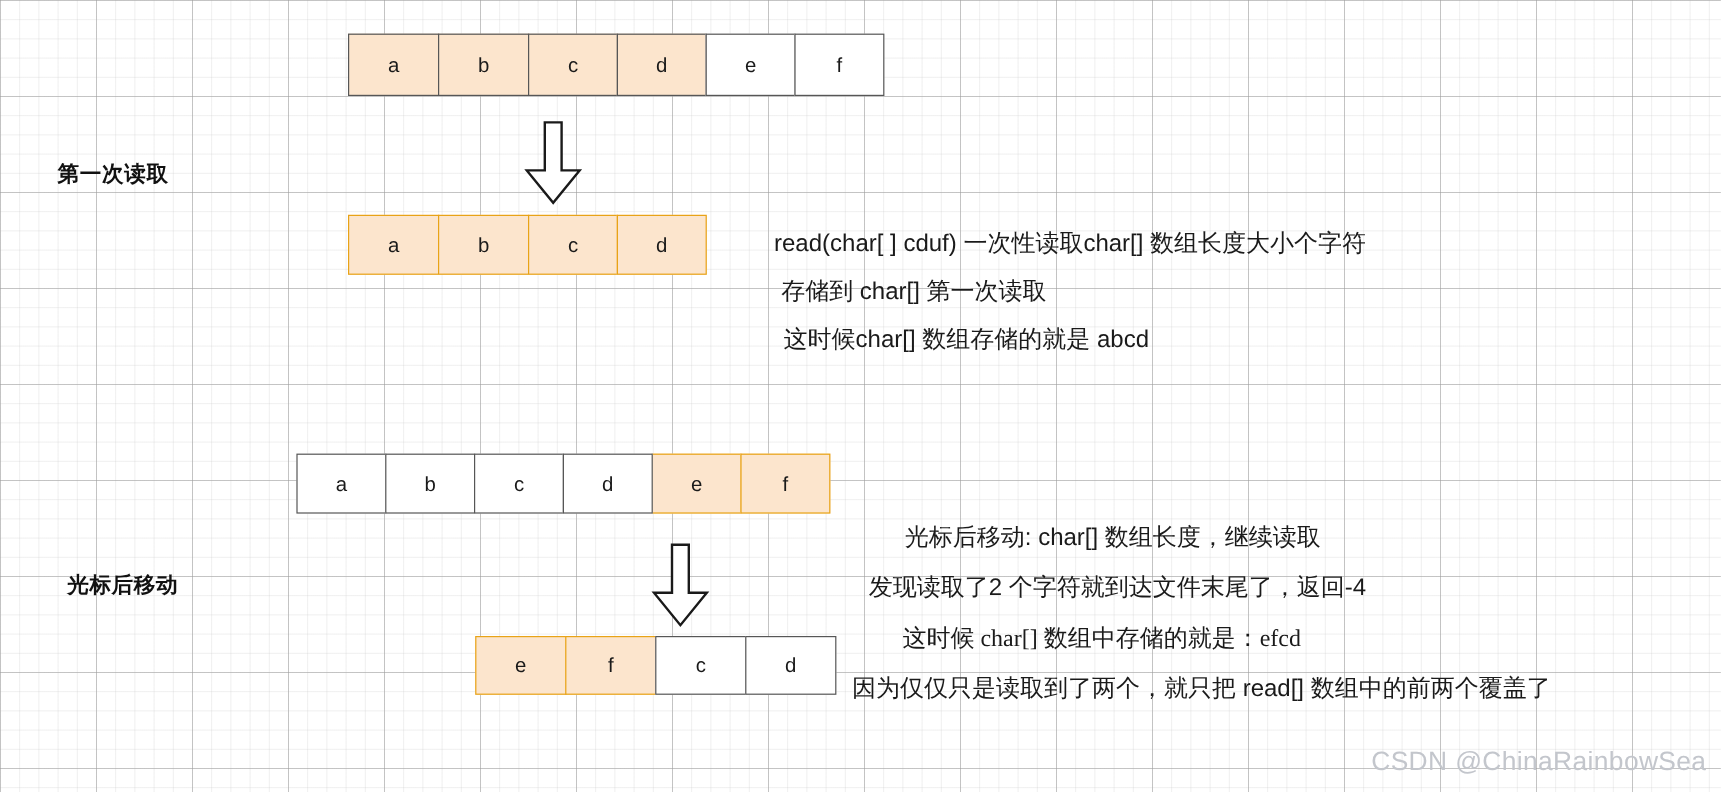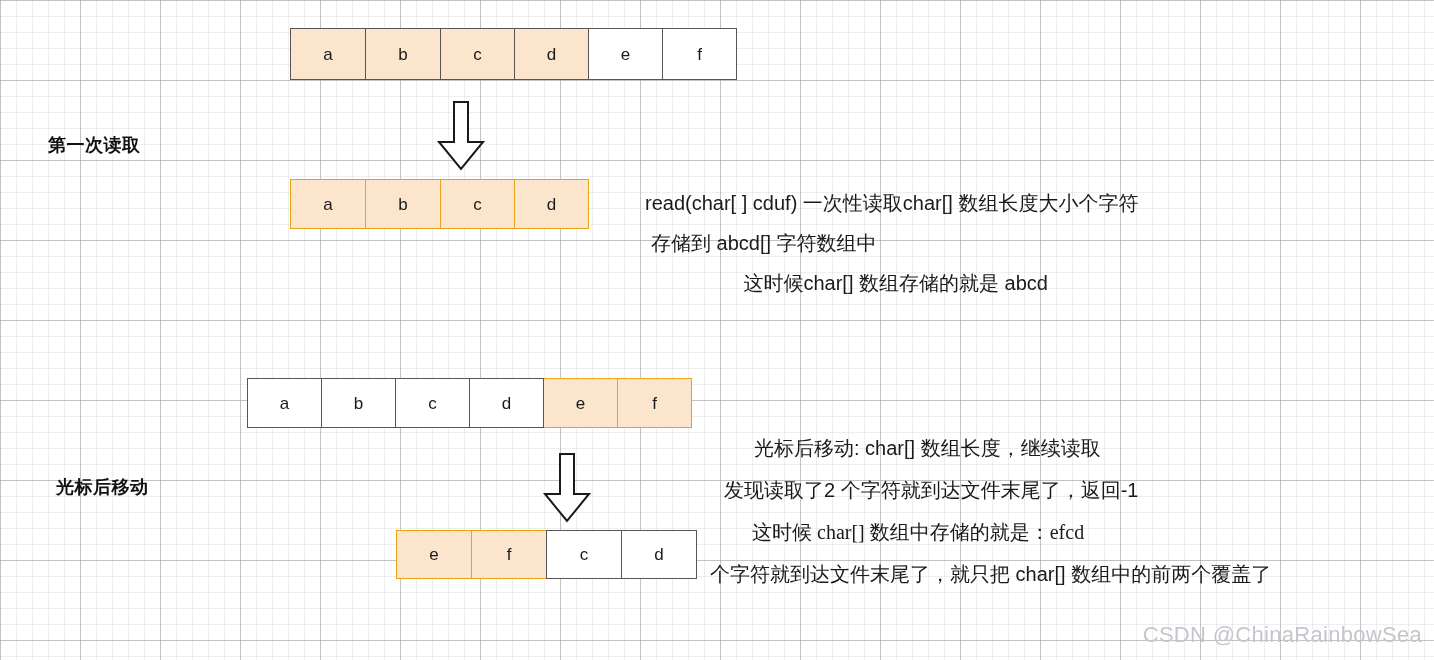--- a/index.html
+++ b/index.html
@@ -125,22 +125,22 @@
 
   <div class="cell-row" id="row2" style="left:290px; top:179px; height:50px;">
     <div class="cell filled gold" style="width:76px;height:50px;">a</div>
     <div class="cell filled gold" style="width:76px;height:50px;">b</div>
     <div class="cell filled gold" style="width:75px;height:50px;">c</div>
     <div class="cell filled gold" style="width:75px;height:50px;">d</div>
   </div>
 
   <div class="note-block" style="left:645px; top:193px;">
     <div class="note-line" style="margin-left:0px; margin-bottom:20px;">read(char[ ] cduf) 一次性读取char[] 数组长度大小个字符</div>
-    <div class="note-line" style="margin-left:6px; margin-bottom:20px;">存储到 abcd[] 字符数组中</div>
-    <div class="note-line" style="margin-left:8px;text-align:center;">这时候char[] 数组存储的就是 abcd</div>
+    <div class="note-line" style="margin-left:6px; margin-bottom:20px;">存储到 char[] 第一次读取</div>
+    <div class="note-line" style="margin-left:8px;">这时候char[] 数组存储的就是 abcd</div>
   </div>
 
   <div class="section-label" style="left:56px; top:475px;">光标后移动</div>
 
   <div class="cell-row" id="row3" style="left:247px; top:378px; height:50px;">
     <div class="cell dark" style="width:75px;height:50px;">a</div>
     <div class="cell dark" style="width:75px;height:50px;">b</div>
     <div class="cell dark" style="width:75px;height:50px;">c</div>
     <div class="cell dark" style="width:75px;height:50px;">d</div>
     <div class="cell filled gold" style="width:75px;height:50px;">e</div>
@@ -153,20 +153,20 @@
 
   <div class="cell-row" id="row4" style="left:396px; top:530px; height:49px;">
     <div class="cell filled gold" style="width:76px;height:49px;">e</div>
     <div class="cell filled gold dark-right" style="width:76px;height:49px;">f</div>
     <div class="cell dark" style="width:76px;height:49px;">c</div>
     <div class="cell dark" style="width:76px;height:49px;">d</div>
   </div>
 
   <div class="note-block" style="left:710px; top:438px;">
     <div class="note-line" style="margin-left:44px; margin-bottom:22px;">光标后移动: char[] 数组长度，继续读取</div>
-    <div class="note-line" style="margin-left:14px; margin-bottom:22px;">发现读取了2 个字符就到达文件末尾了，返回-1</div>
+    <div class="note-line" style="margin-left:14px; margin-bottom:22px;">发现读取了2 个字符就到达文件末尾了，返回-4</div>
     <div class="note-line" style="margin-left:42px; margin-bottom:22px;font-family:Liberation Serif, serif;">这时候 char[] 数组中存储的就是：efcd</div>
-    <div class="note-line" style="margin-left:0px;">个字符就到达文件末尾了，就只把 char[] 数组中的前两个覆盖了</div>
+    <div class="note-line" style="margin-left:0px;">因为仅仅只是读取到了两个，就只把 read[] 数组中的前两个覆盖了</div>
   </div>
 
   <div id="watermark">CSDN @ChinaRainbowSea</div>
 
 </div>
 
 </body></html>

